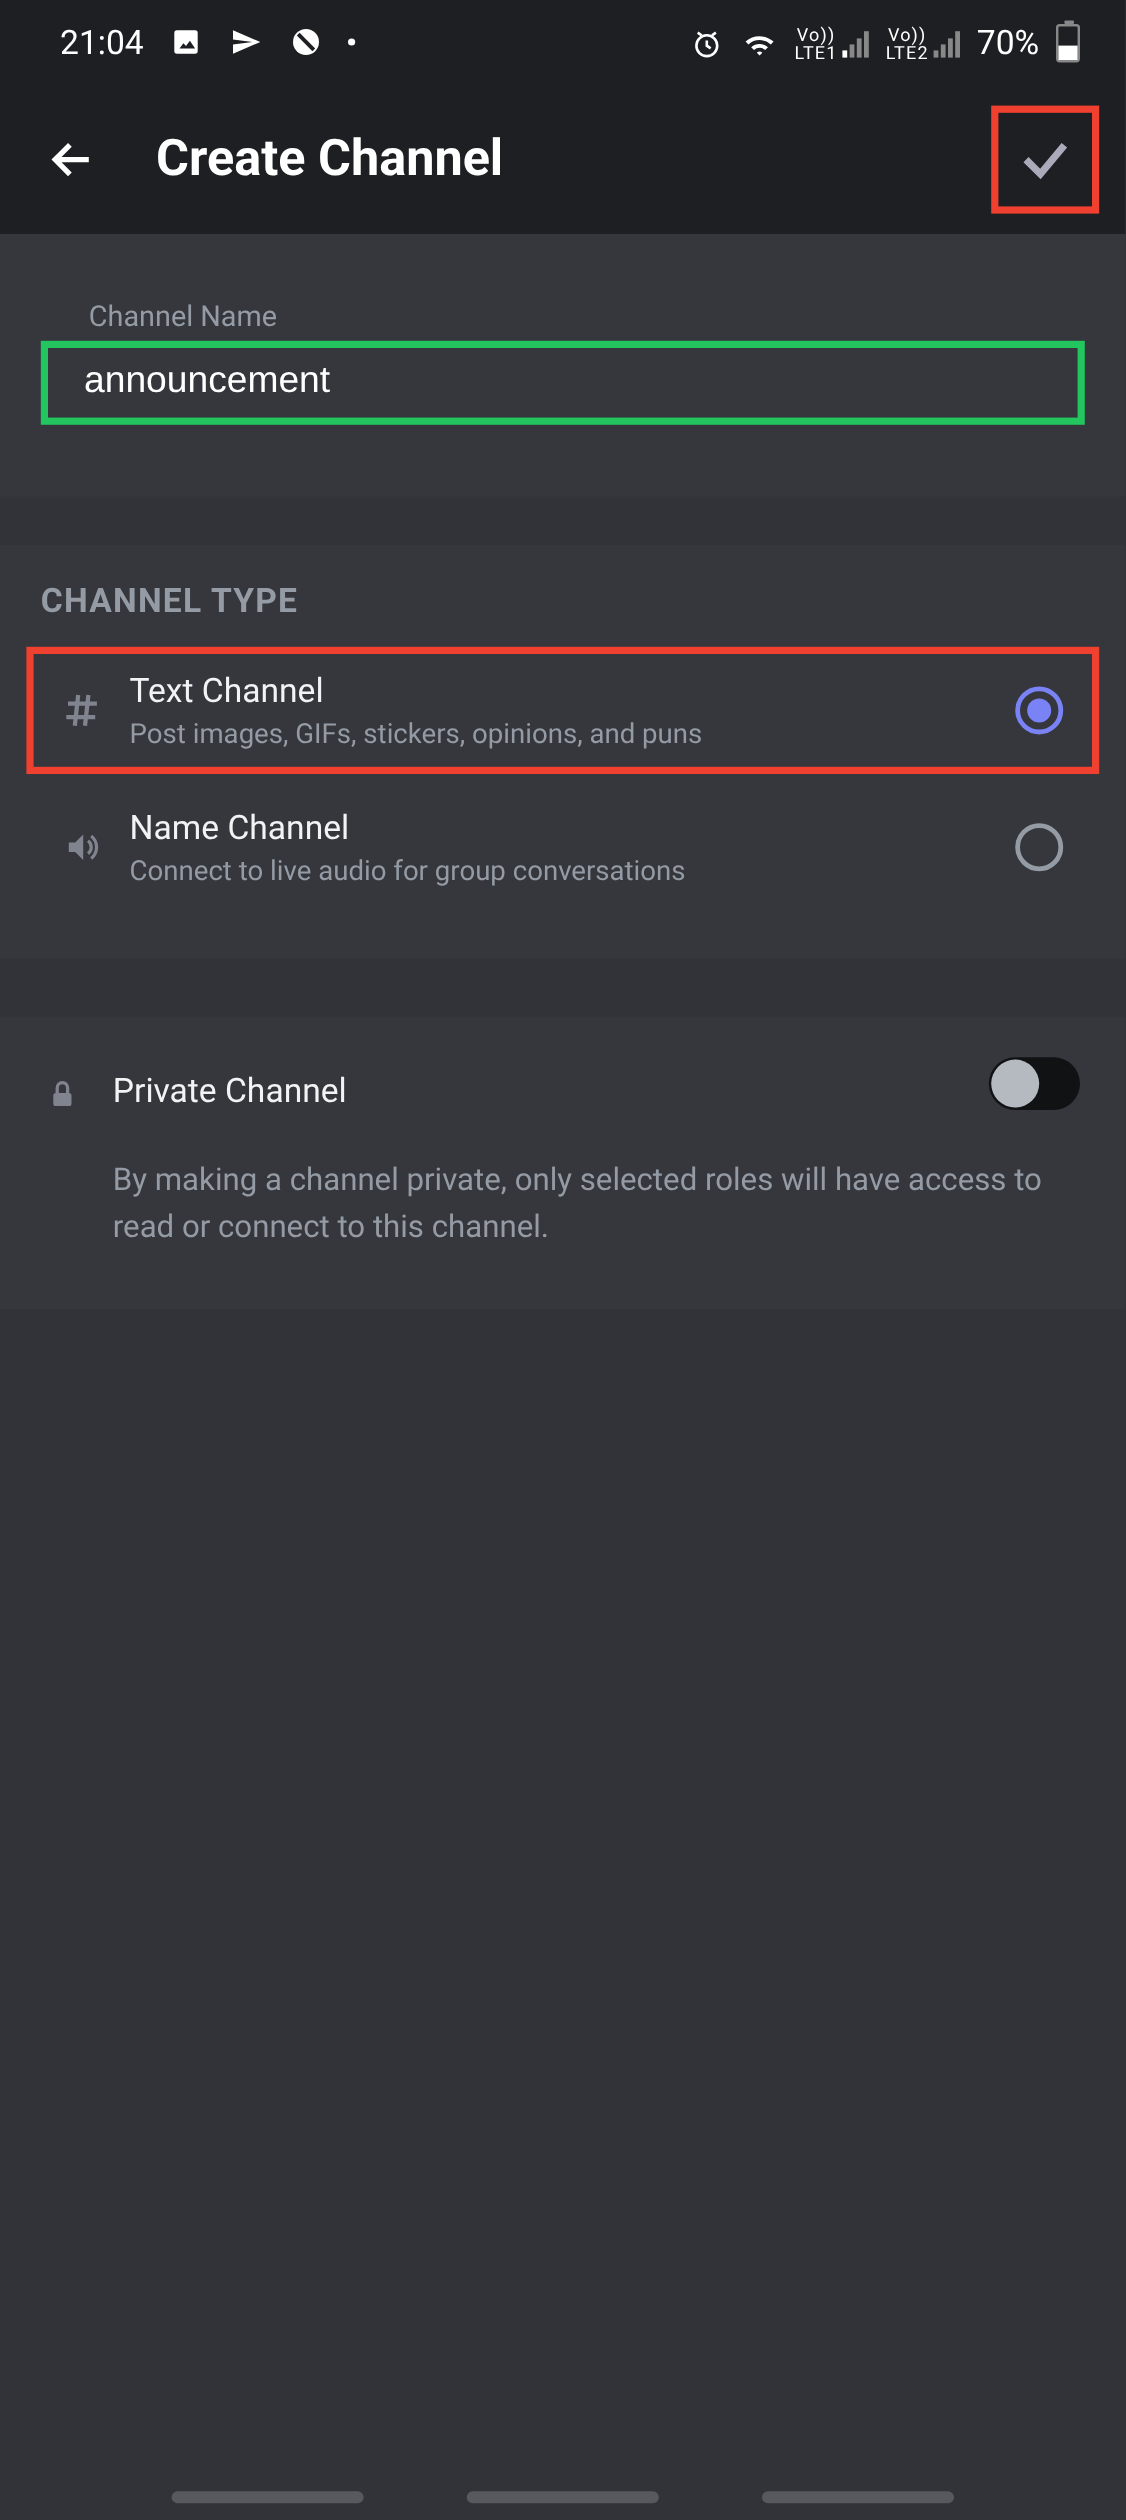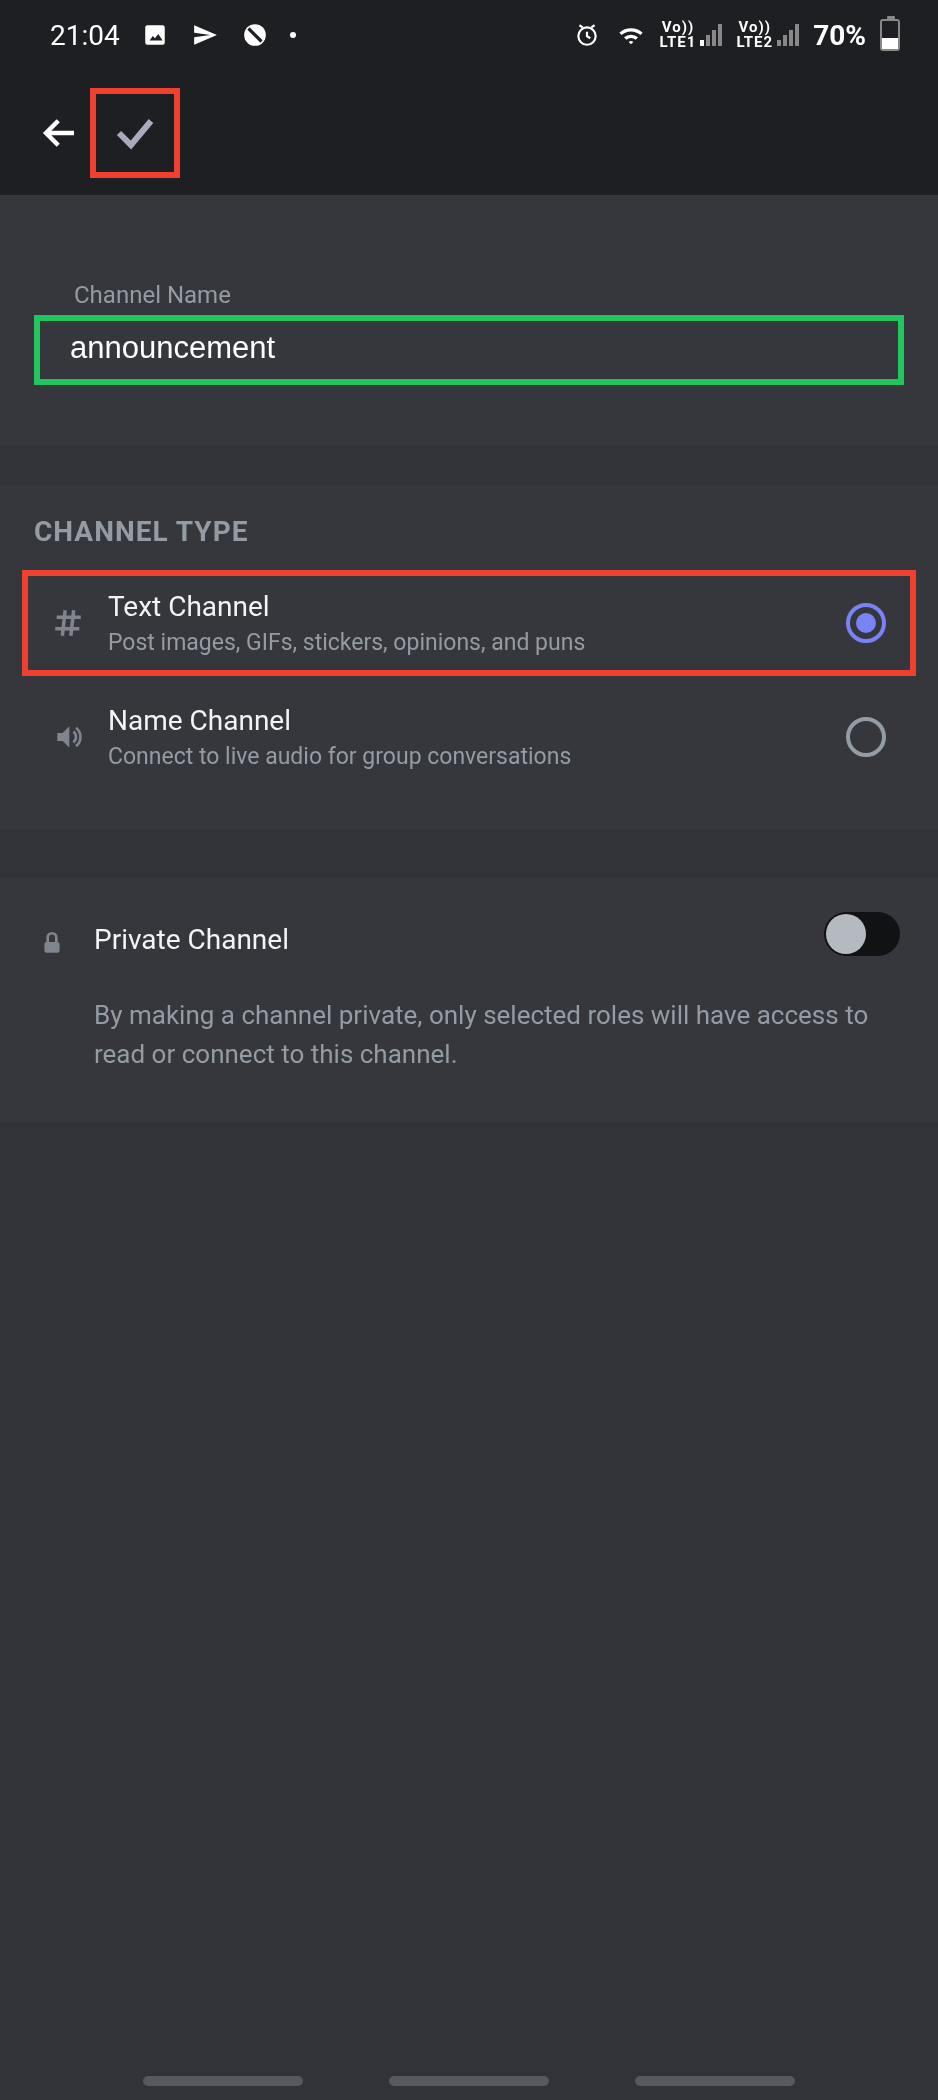--- a/index.html
+++ b/index.html
@@ -16,21 +16,21 @@
     height: 70px;
     background: #1e1f22;
     display: flex;
     align-items: center;
     justify-content: space-between;
     padding: 0 38px 0 50px;
     color: #fff;
     font-size: 28px;
   }
   .status-left { display: flex; align-items: center; gap: 20px; }
-  .status-right { display: flex; align-items: center; gap: 14px; font-weight: bold; }
+  .status-right { display: flex; align-items: flex-end; gap: 14px; }
   .status-ico { width: 30px; height: 30px; display:flex; align-items:center; justify-content:center; }
   .lte-block { font-size: 15px; line-height: 1; text-align: center; letter-spacing: 1px; }
   .sig { display:flex; align-items:flex-end; gap:2px; height:22px; }
   .sig span { width:4px; background:#888; }
   .sig span.on { background:#fff; }
   .sig span:nth-child(1){height:6px}
   .sig span:nth-child(2){height:11px}
   .sig span:nth-child(3){height:16px}
   .sig span:nth-child(4){height:22px}
   .battery-shell { width:20px; height:32px; border:2px solid #888; border-radius:3px; position:relative; display:flex; align-items:flex-end; }
@@ -50,21 +50,21 @@
   .header-title { font-size: 42px; font-weight: 700; margin-left: 40px; flex:1; }
   .confirm-wrap {
     width: 90px;
     height: 90px;
     border: 6px solid #f04030;
     display:flex; align-items:center; justify-content:center;
   }
   .confirm-btn { width:60px; height:60px; display:flex; align-items:center; justify-content:center; }
 
   
-  .name-section { background:#36373d; padding: 86px 34px 60px; }
+  .name-section { background:#36373d; padding: 55px 34px 60px; }
   .field-label { font-size: 24px; color:#949ba4; margin: 0 0 6px 40px; }
   .name-input-wrap {
     border: 6px solid #22c55e;
     padding: 4px 30px 8px;
     min-height: 70px;
     display:flex; align-items:center;
   }
   .channel-name-input {
     background: transparent;
     border: none;
@@ -214,20 +214,21 @@
         </div>
     </div>
   </div>
 
   <div class="app-header">
     <div class="back-btn">
       <svg viewBox="0 0 24 24" width="42" height="42" fill="none" stroke="#fff" stroke-width="2.5">
           <path d="M20 12H4M11 5l-7 7 7 7"></path>
         </svg>
     </div>
+    <div class="header-title">Create Channel</div>
     <div class="confirm-wrap">
       <div class="confirm-btn">
         <svg viewBox="0 0 24 24" width="48" height="48" fill="none" stroke="#aab" stroke-width="3">
             <path d="M4 12l6 6L20 6"></path>
           </svg>
       </div>
     </div>
   </div>
 
   <div class="main">

